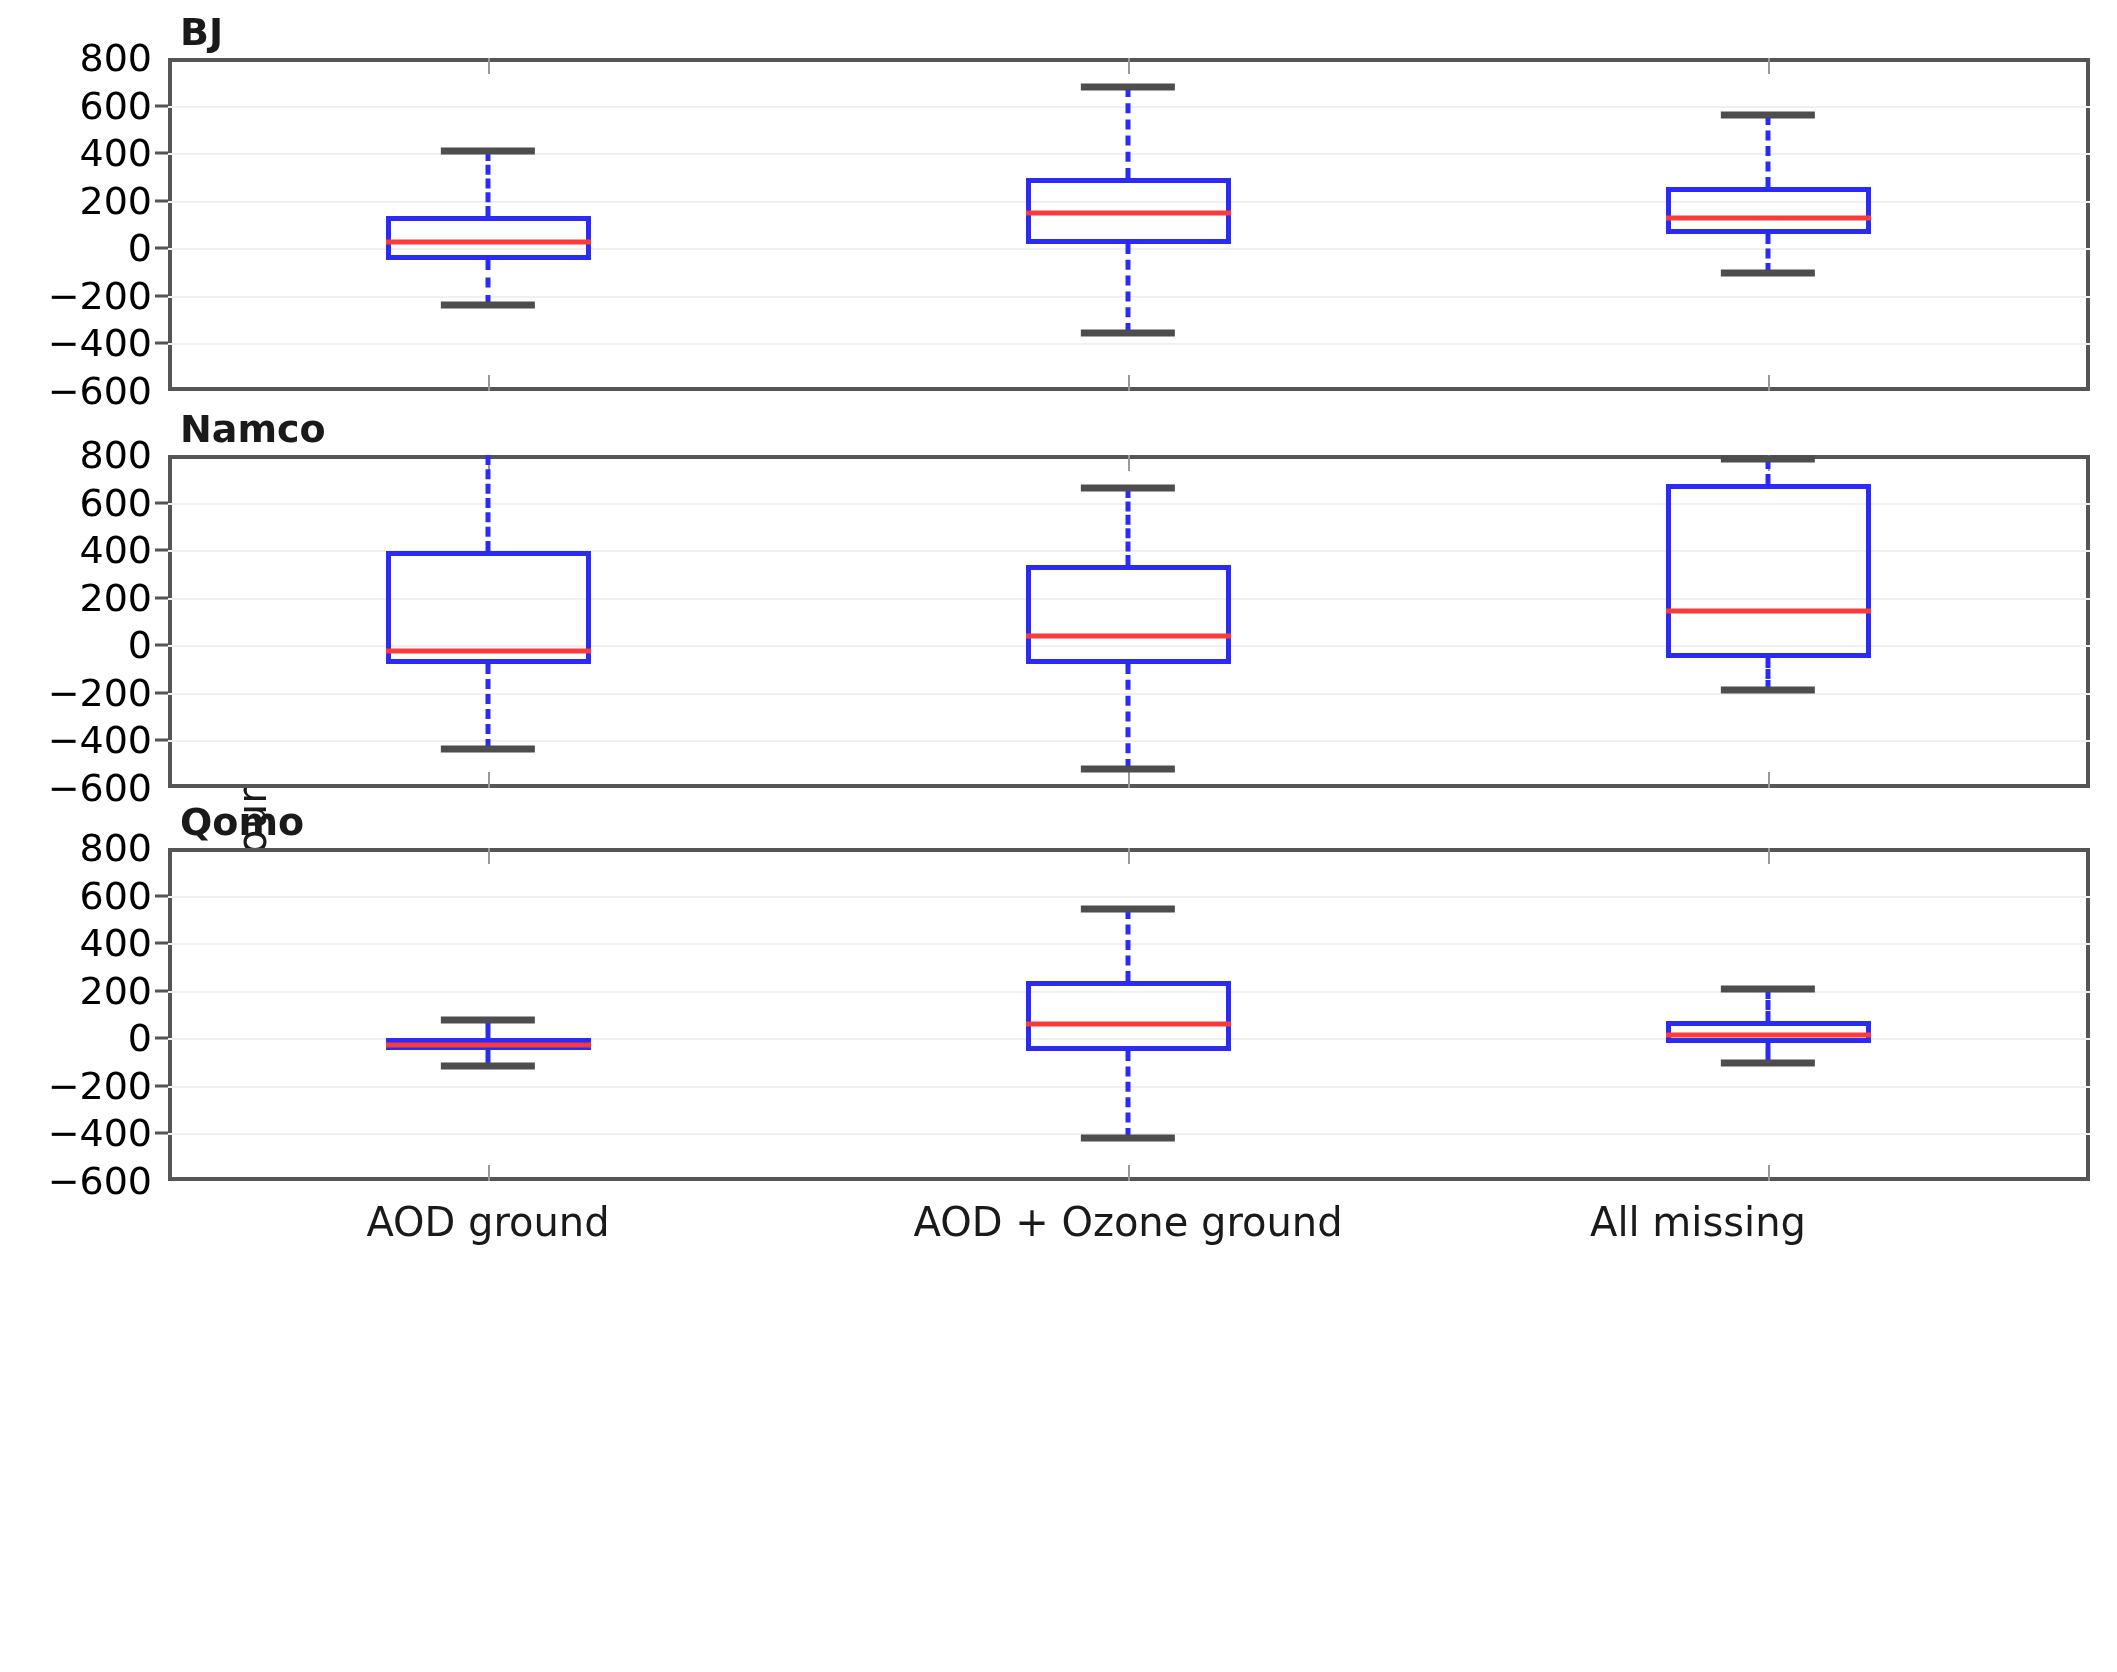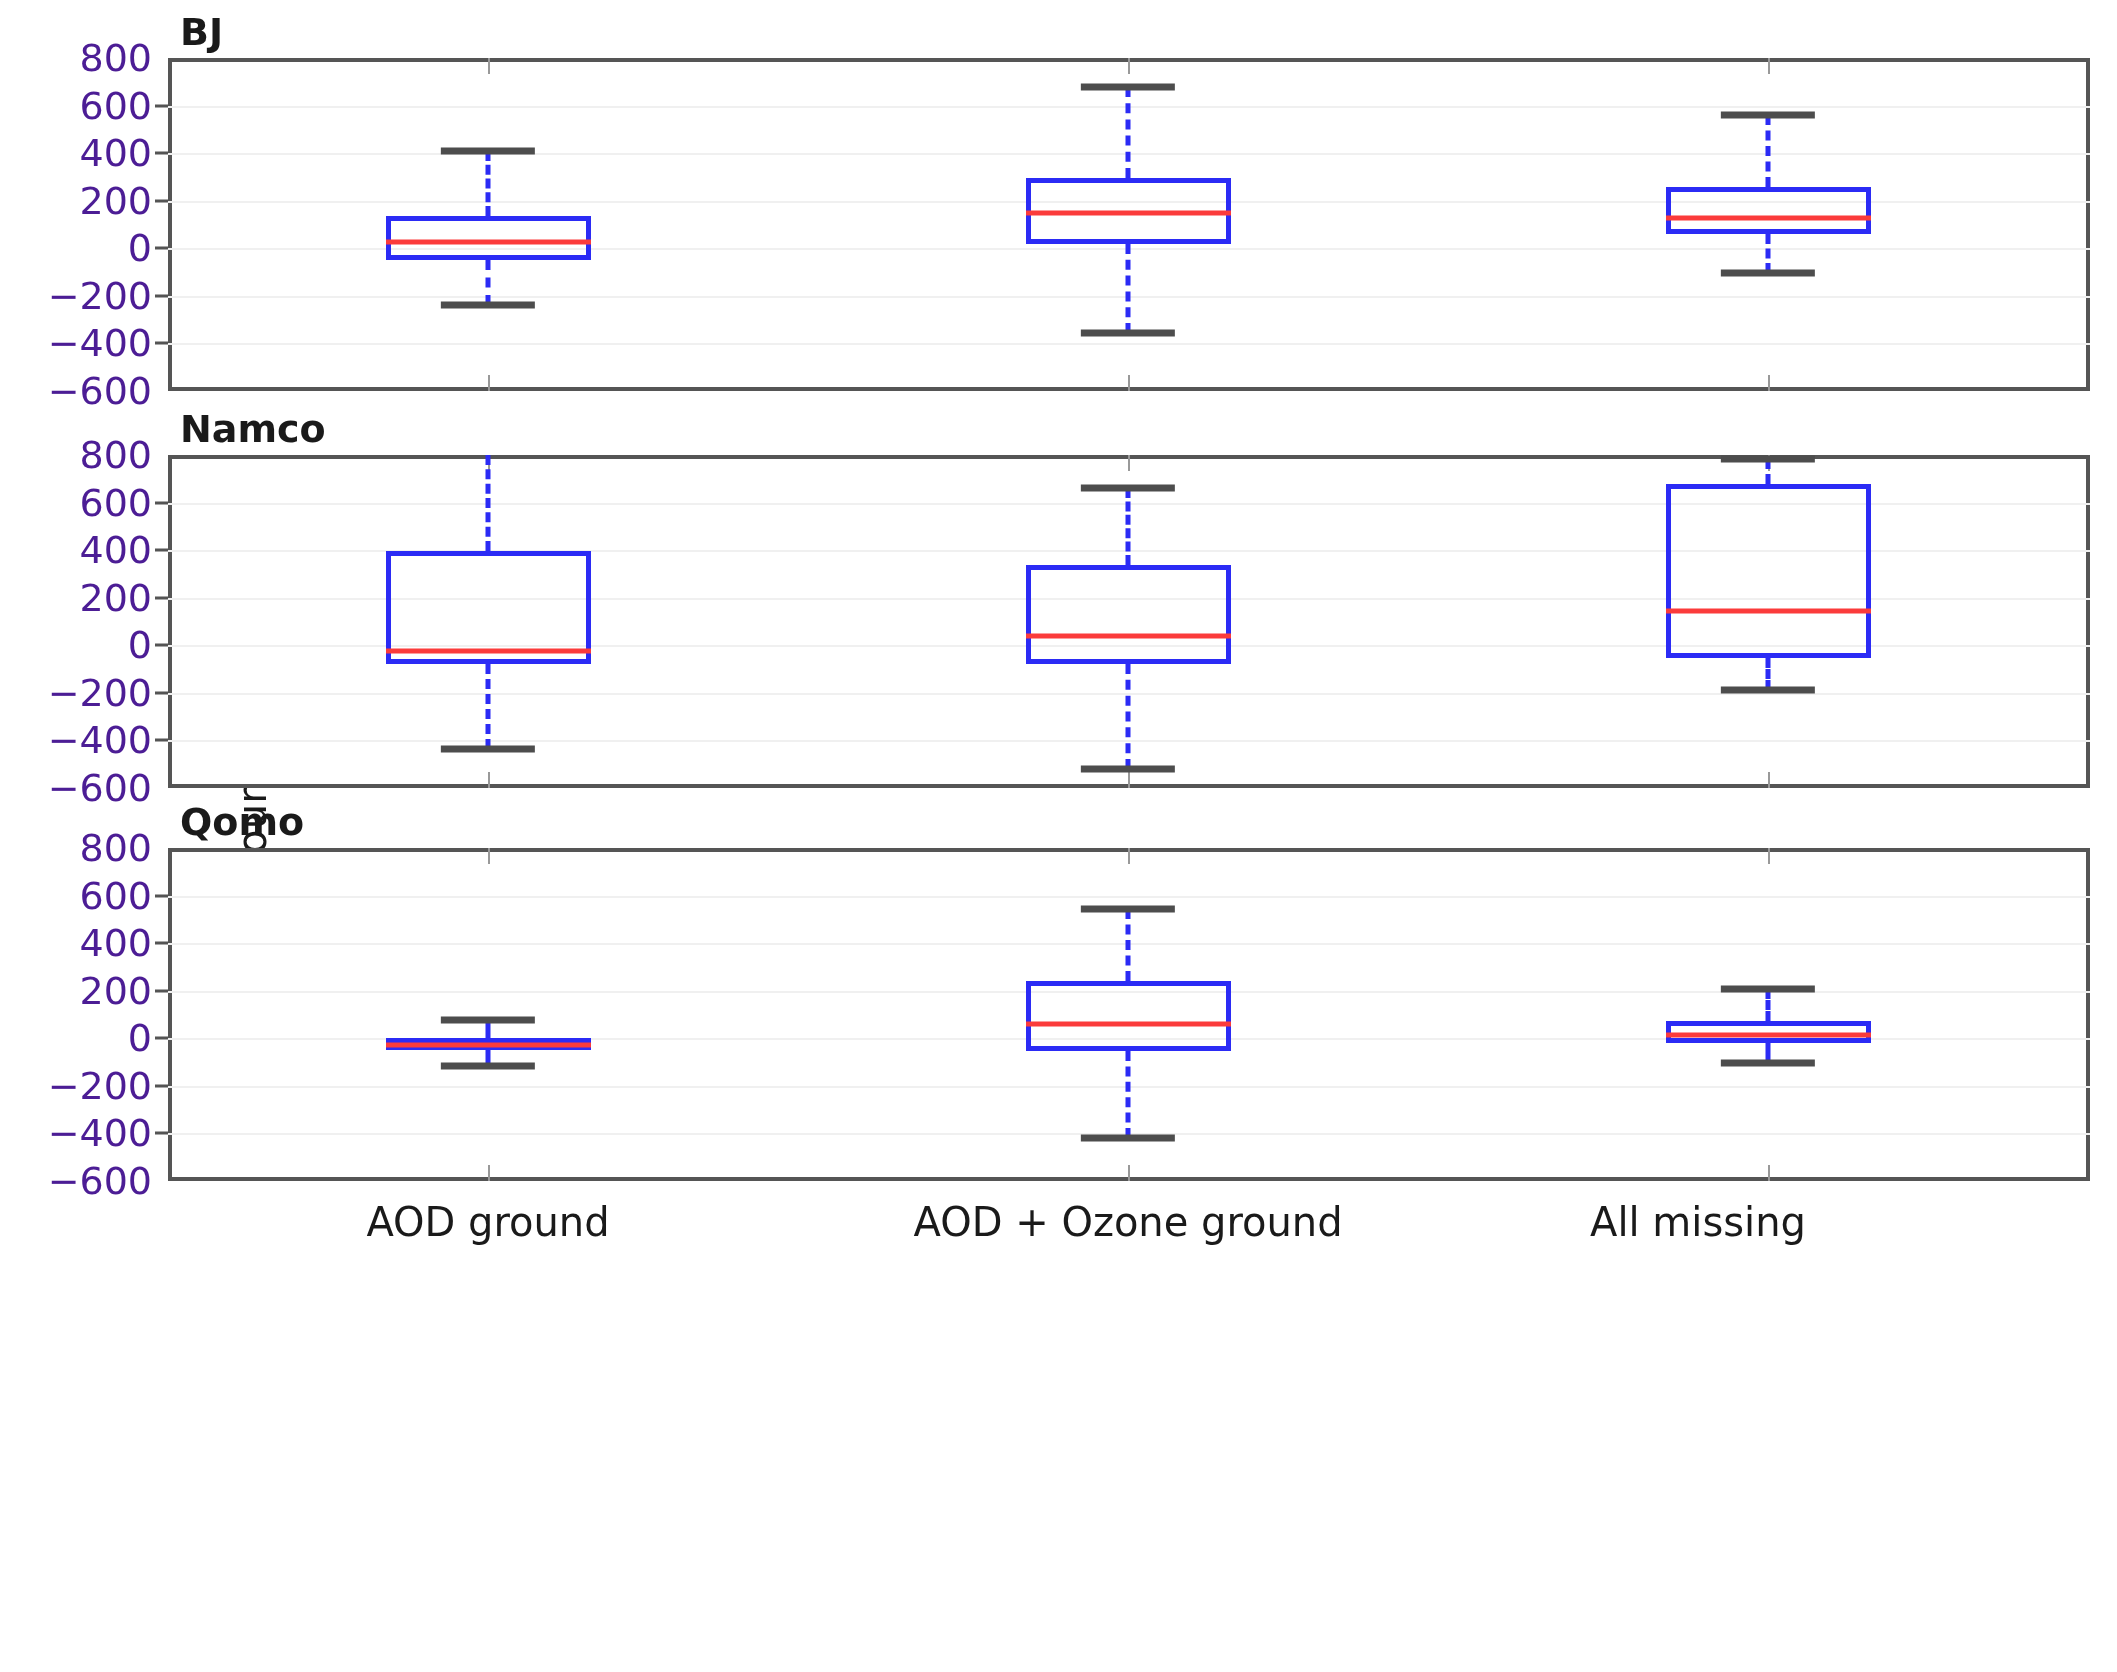--- a/index.html
+++ b/index.html
@@ -21,21 +21,21 @@
     position:absolute; top:-48px; left:12px; width:100%;
     text-align:left; font-size:38px; color:#1a1a1a;font-weight:bold;
   }
   .plotbox{
     position:absolute; left:0; top:0; width:100%; height:100%;
     border:4px solid #555; box-sizing:border-box; background:#fff;
   }
   .gridline{position:absolute; left:0; width:100%; height:2px; background:#f0f0f0;}
   .ytick-label{
     position:absolute; right:100%; margin-right:16px;
-    font-size:38px; color:#4c1d95; white-space:nowrap;
+    font-size:38px; color:#000000; white-space:nowrap;
     transform:translateY(-50%);
   }
   .ytick-mark{position:absolute; left:-13px; width:13px; height:3px; background:#555; transform:translateY(-50%);}
   .xtick-mark{position:absolute; top:0; width:2px; height:16px; background:#999;}
   .xtick-mark.bot{top:auto; bottom:0;}
 
   
   .bp{position:absolute; top:0; height:100%;}
   .bp .box{
     position:absolute; left:0; width:100%;

